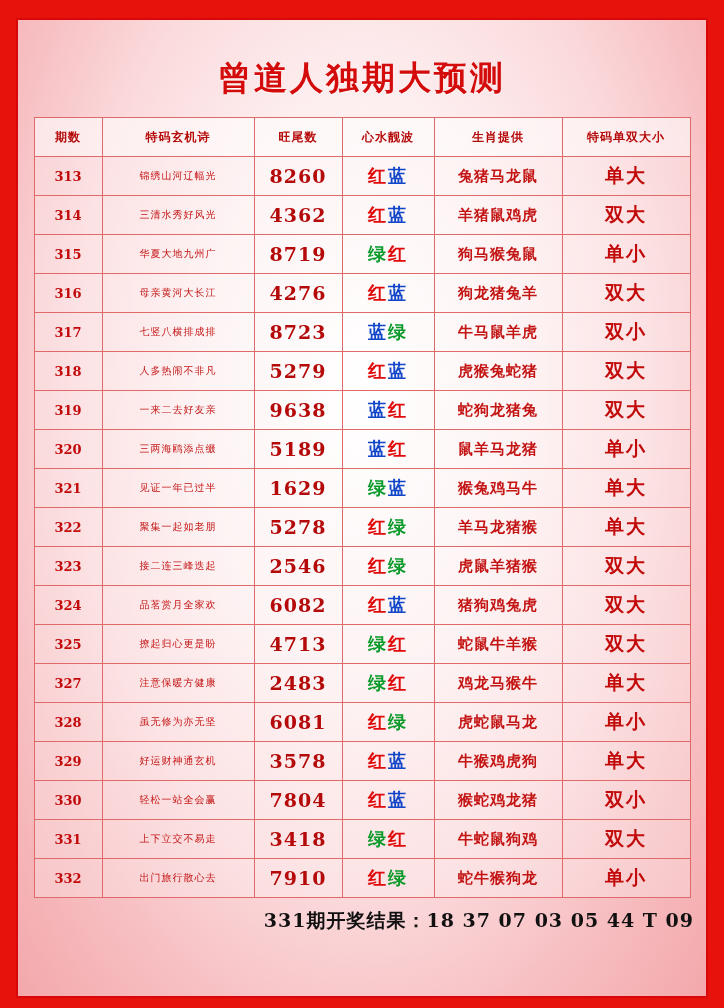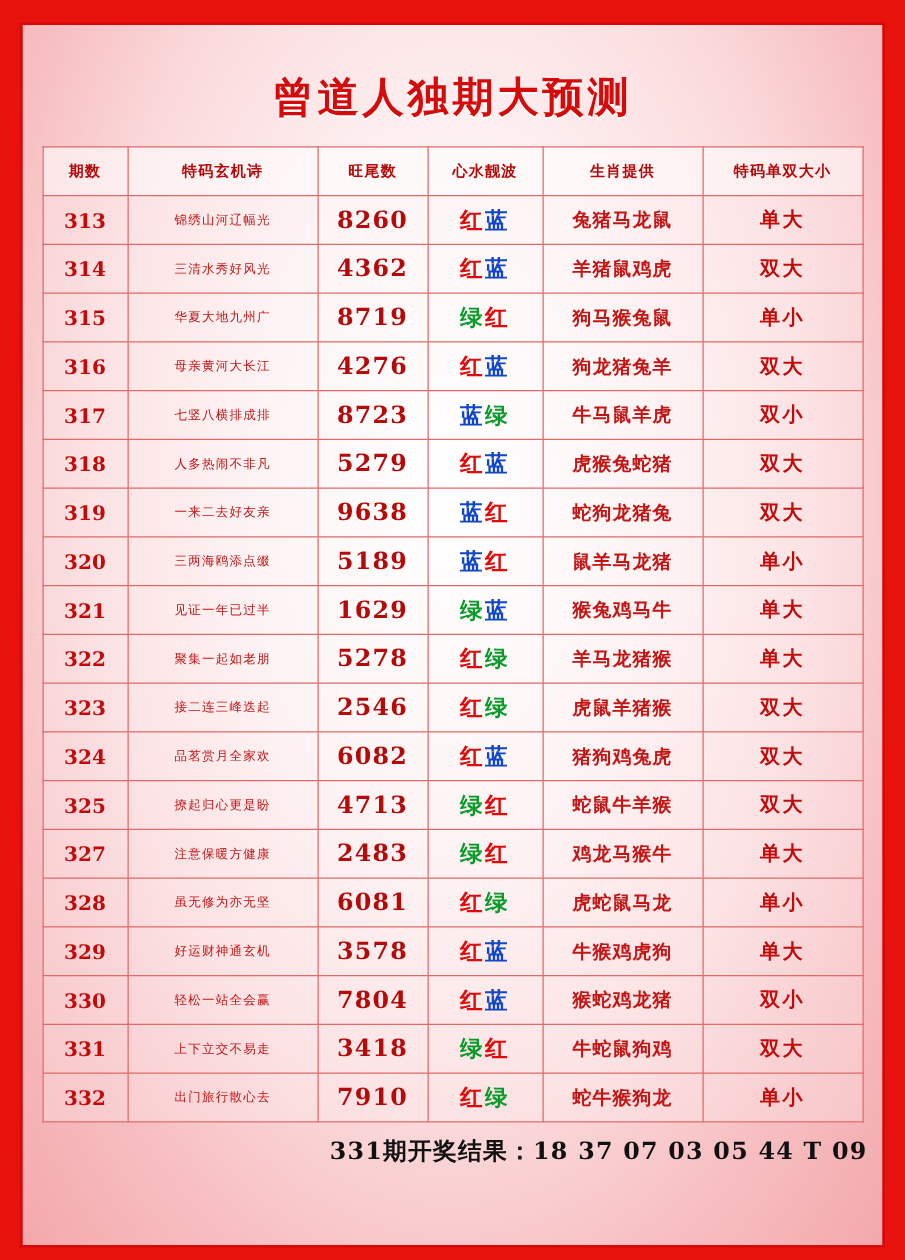--- a/index.html
+++ b/index.html
@@ -69,21 +69,21 @@
   col.c-poem   { width: 152px; }
   col.c-tail   { width: 88px; }
   col.c-wave   { width: 92px; }
   col.c-zodiac { width: 128px; }
   col.c-size   { width: 128px; }
 
   td.period {
     color: #c20a0a;
     font-family: "DejaVu Serif", "Liberation Serif", serif;
     font-weight: bold;
-    font-size: 16px;
+    font-size: 13px;
   }
   td.poem {
     color: #c41515;
     font-family: "DejaVu Serif", "Liberation Serif", serif;
     font-size: 10px;
     letter-spacing: 1px;
   }
   td.tail {
     color: #b50a0a;
     font-family: "DejaVu Serif", "Liberation Serif", serif;
@@ -102,21 +102,21 @@
     color: #c41515;
     font-family: "DejaVu Serif", "Liberation Serif", serif;
     font-weight: bold;
     font-size: 15px;
     letter-spacing: 1px;
   }
   td.size {
     color: #c20a0a;
     font-family: Liberation Serif, serif;
     font-weight: bold;
-    font-size: 16px;
+    font-size: 19px;
     letter-spacing: 2px;
   }
   .w-red   { color: #e00a0a; }
   .w-blue  { color: #1246c8; }
   .w-green { color: #0a9a2a; }
 
   .footer {
     text-align: right;
     margin-top: 10px;
     color: #111111;

